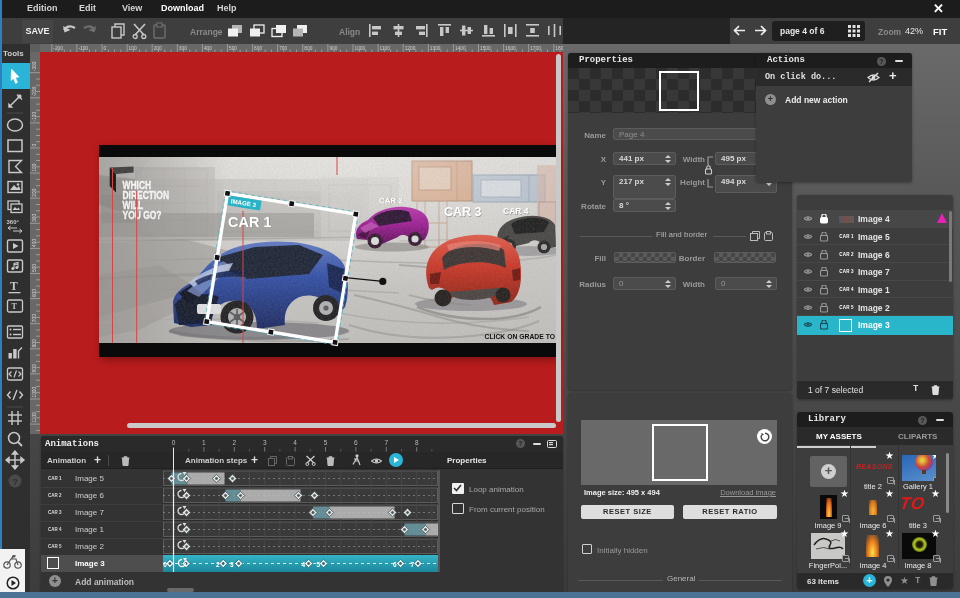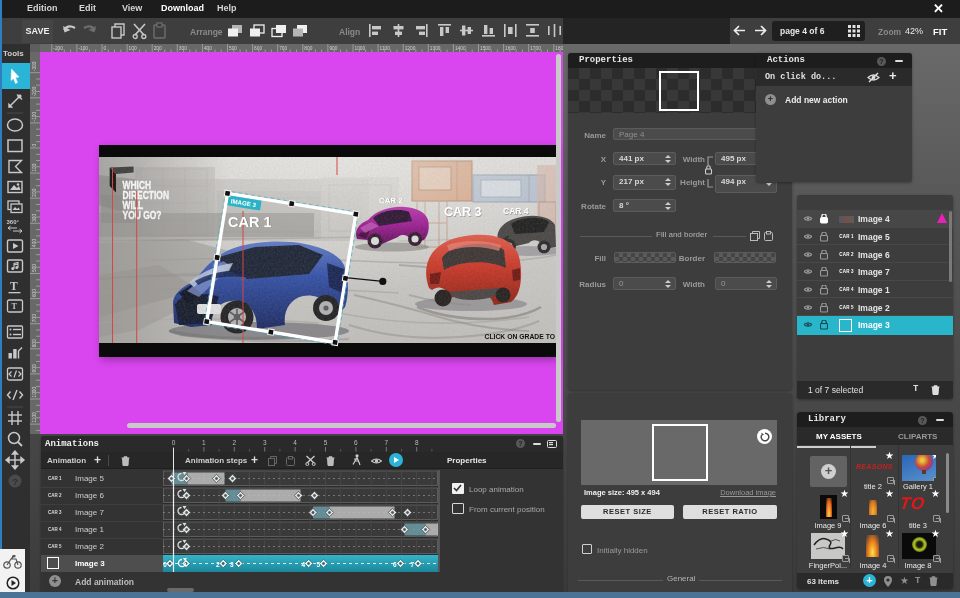--- a/index.html
+++ b/index.html
@@ -152,21 +152,21 @@
             <rect x="4.5" y="9" width="3" height="3"></rect>
             <rect x="9" y="9" width="3" height="3"></rect>
           </g>
         </svg>
   </div>
   <div class="abs" style="left:878px;top:9px;color:#8a8a8a;font-size:8.5px;font-weight:bold">Zoom</div>
   <div class="abs" style="left:905px;top:8px;color:#e8e8e8;font-size:9px">42%</div>
   <div class="abs" style="left:933px;top:8px;color:#fff;font-size:9.5px;font-weight:bold">FIT</div>
 </div>
 
-<div class="abs" id="canvas" style="left:30px;top:44px;width:533px;height:390px;background:#d946ef;overflow:hidden">
+<div class="abs" id="canvas" style="left:30px;top:44px;width:533px;height:390px;background:#b91c1c;overflow:hidden">
   <svg class="abs" style="left:0;top:0" width="538" height="8" viewBox="0 0 538 8">
         <rect width="538" height="8" fill="#686868"></rect>
         <g stroke="#a8a8a8" stroke-width="0.8">
           <line x1="21.8" y1="0" x2="21.8" y2="8"></line>
           <line x1="28.1" y1="5.5" x2="28.1" y2="8"></line>
           <line x1="34.3" y1="5.5" x2="34.3" y2="8"></line>
           <line x1="40.6" y1="5.5" x2="40.6" y2="8"></line>
           <line x1="46.9" y1="0" x2="46.9" y2="8"></line>
           <line x1="53.2" y1="5.5" x2="53.2" y2="8"></line>
           <line x1="59.5" y1="5.5" x2="59.5" y2="8"></line>
@@ -976,21 +976,21 @@
     repeating-conic-gradient(#383838 0% 25%, #2c2c2c 0% 50%) 0 0/22px 22px;overflow:hidden">
     <div class="abs" style="left:91px;top:3px;width:40px;height:40px;border:2.5px solid #fff"></div>
   </div>
   <div class="lbl" style="left:0;top:78px;width:38px;font-weight:bold">Name</div>
   <div class="inp" style="left:45px;top:75px;width:164px;height:12px;color:#8f8f8f">Page 4</div>
   <div class="lbl" style="left:0;top:102px;width:38px;font-weight:bold">X</div>
   <div class="inp" style="left:45px;top:99px;width:63px;height:13px;font-weight:bold">441 px<div class="spin"></div></div>
   <div class="lbl" style="left:103px;top:102px;width:34px;font-weight:bold">Width</div>
   <div class="inp" style="left:147px;top:99px;width:62px;height:13px;font-weight:bold">495 px<div class="spin"></div></div>
   <div class="lbl" style="left:0;top:125px;width:38px;font-weight:bold">Y</div>
-  <div class="inp" style="left:45px;top:122px;width:63px;height:15px;font-weight:bold">217 px<div class="spin"></div></div>
+  <div class="inp" style="left:45px;top:122px;width:63px;height:24px;font-weight:bold">217 px<div class="spin"></div></div>
   <div class="lbl" style="left:103px;top:125px;width:34px;font-weight:bold">Height</div>
   <div class="inp" style="left:147px;top:122px;width:62px;height:18px;font-weight:bold">494 px<div class="spin"></div></div>
 
   <svg class="abs" style="left:137px;top:103px" width="10" height="32" viewBox="0 0 10 32">
         <path d="M8 1 L3 1 L3 9 M3 23 L3 31 L8 31" fill="none" stroke="#9a9a9a" stroke-width="1.2"></path>
         <rect x="0.5" y="13" width="6" height="5" rx="1" fill="none" stroke="#cfcfcf" stroke-width="1.1"></rect>
         <path d="M1.8 13 v-1.5 a1.7 1.7 0 0 1 3.4 0 V13" fill="none" stroke="#cfcfcf" stroke-width="1.1"></path>
       </svg>
   <div class="lbl" style="left:0;top:149px;width:38px;font-weight:bold">Rotate</div>
   <div class="inp" style="left:45px;top:146px;width:63px;height:13px;font-weight:bold">8 °<div class="spin"></div></div>

